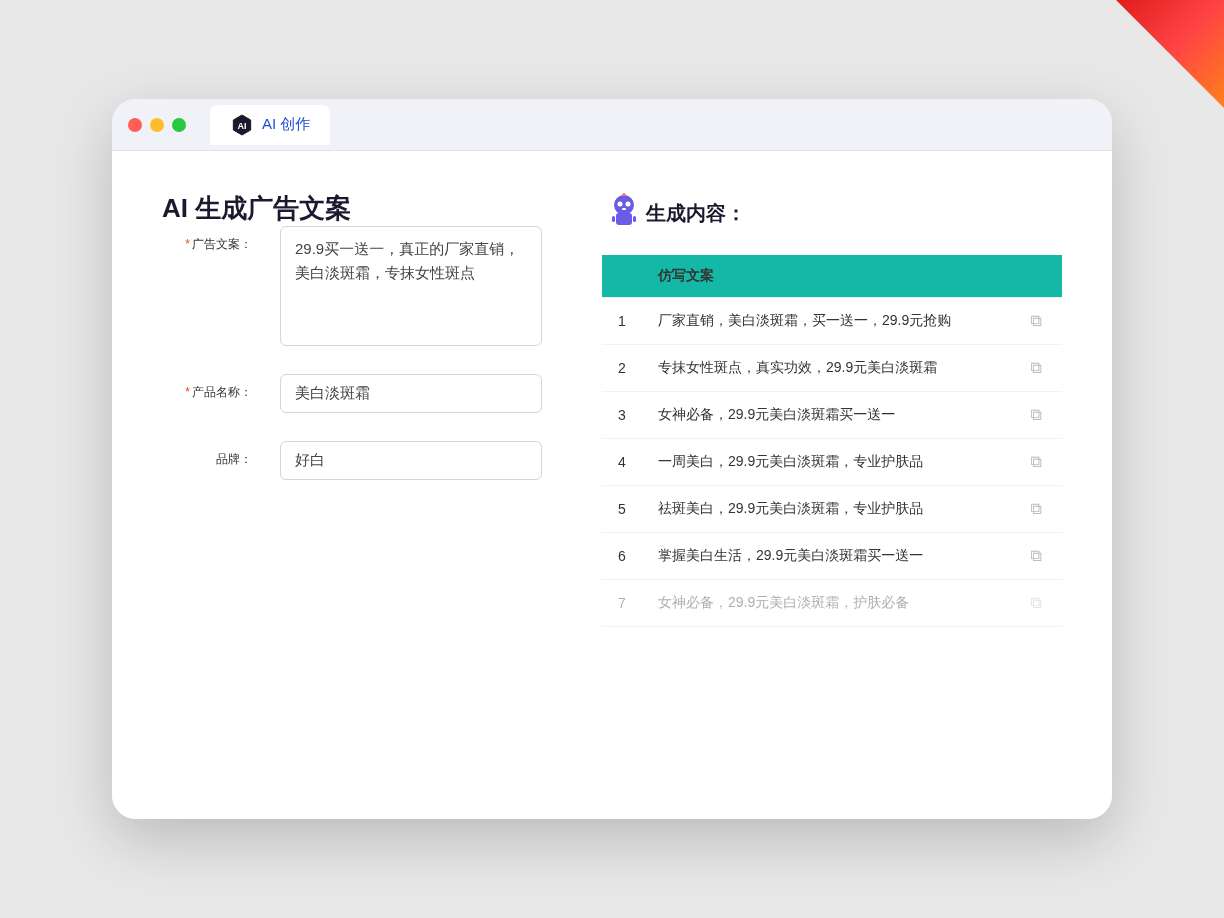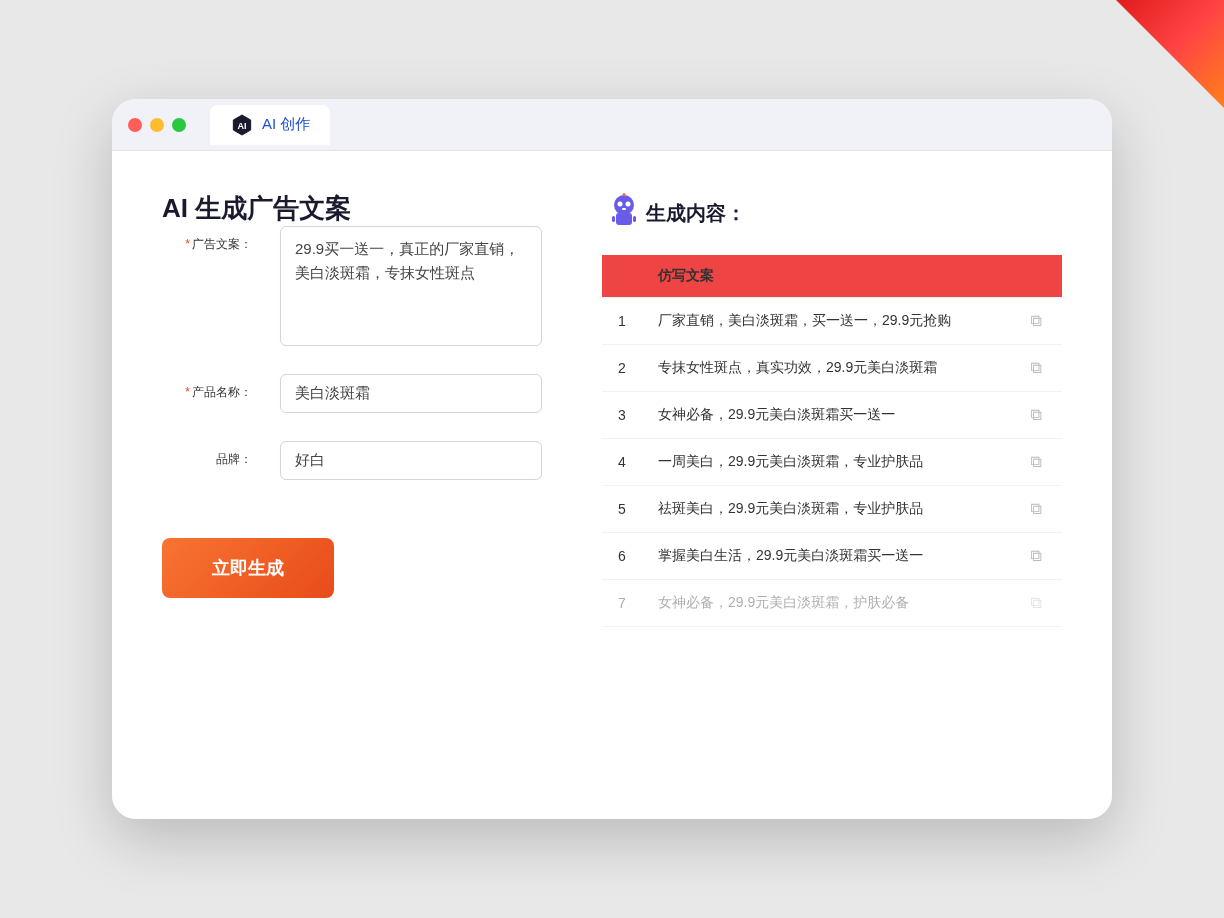--- a/index.html
+++ b/index.html
@@ -186,21 +186,21 @@
       width: 100%;
       border-collapse: collapse;
     }
 
     .result-table thead th {
       text-align: left;
       padding: 12px 16px;
       font-size: 14px;
       font-weight: 600;
       color: #333;
-      background: #ef4444;
+      background: #14b8a6;
       border-bottom: 1px solid #e8ecf4;
     }
 
     .result-table tbody tr {
       border-bottom: 1px solid #f0f2f8;
     }
 
     .result-table tbody tr:last-child {
       opacity: 0.4;
     }
@@ -274,21 +274,20 @@
         <input type="text" class="form-input" value="美白淡斑霜" style="">
       </div>
 
       
       <div class="form-group">
         <label class="form-label">品牌：</label>
         <input type="text" class="form-input" value="好白" style="">
       </div>
 
       
-      <button class="generate-btn">立即生成</button>
     </div>
 
     <div class="right-panel">
       <div class="result-header">
 
         <svg class="robot-icon" viewBox="0 0 44 44" xmlns="http://www.w3.org/2000/svg">
           <circle cx="22" cy="14" r="10" fill="#6b5ce7"></circle>
           <rect x="14" y="22" width="16" height="12" rx="3" fill="#6b5ce7"></rect>
           <circle cx="18" cy="13" r="2.5" fill="white"></circle>
           <circle cx="26" cy="13" r="2.5" fill="white"></circle>

